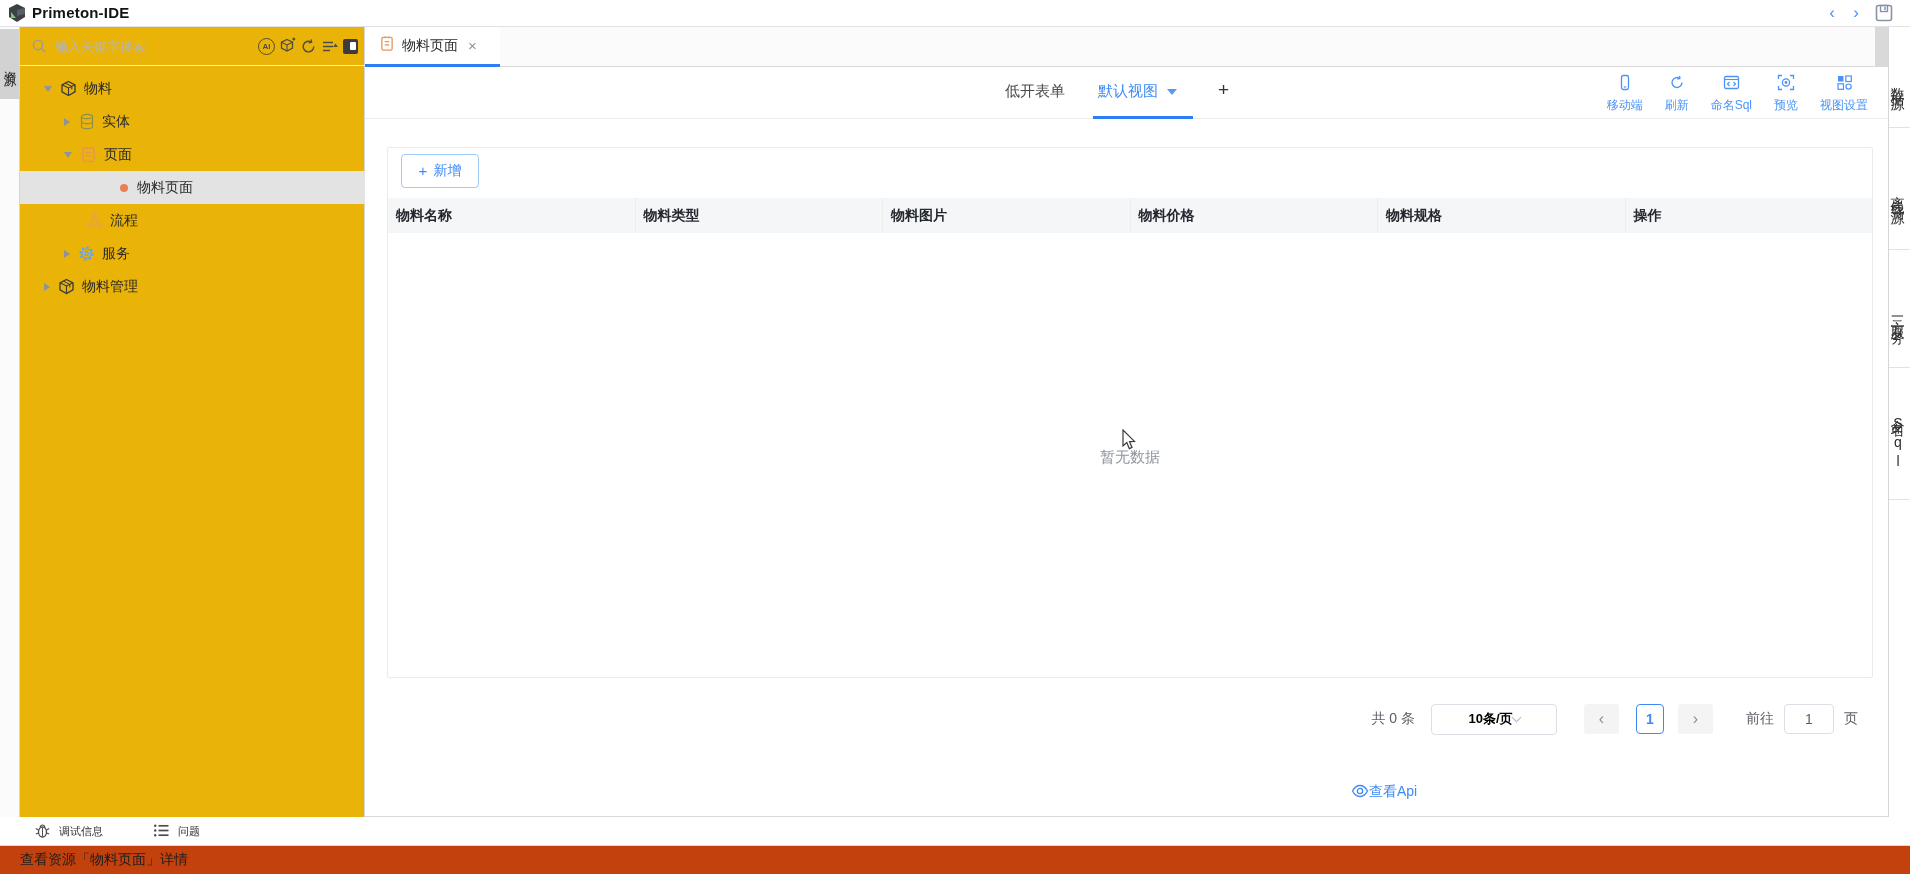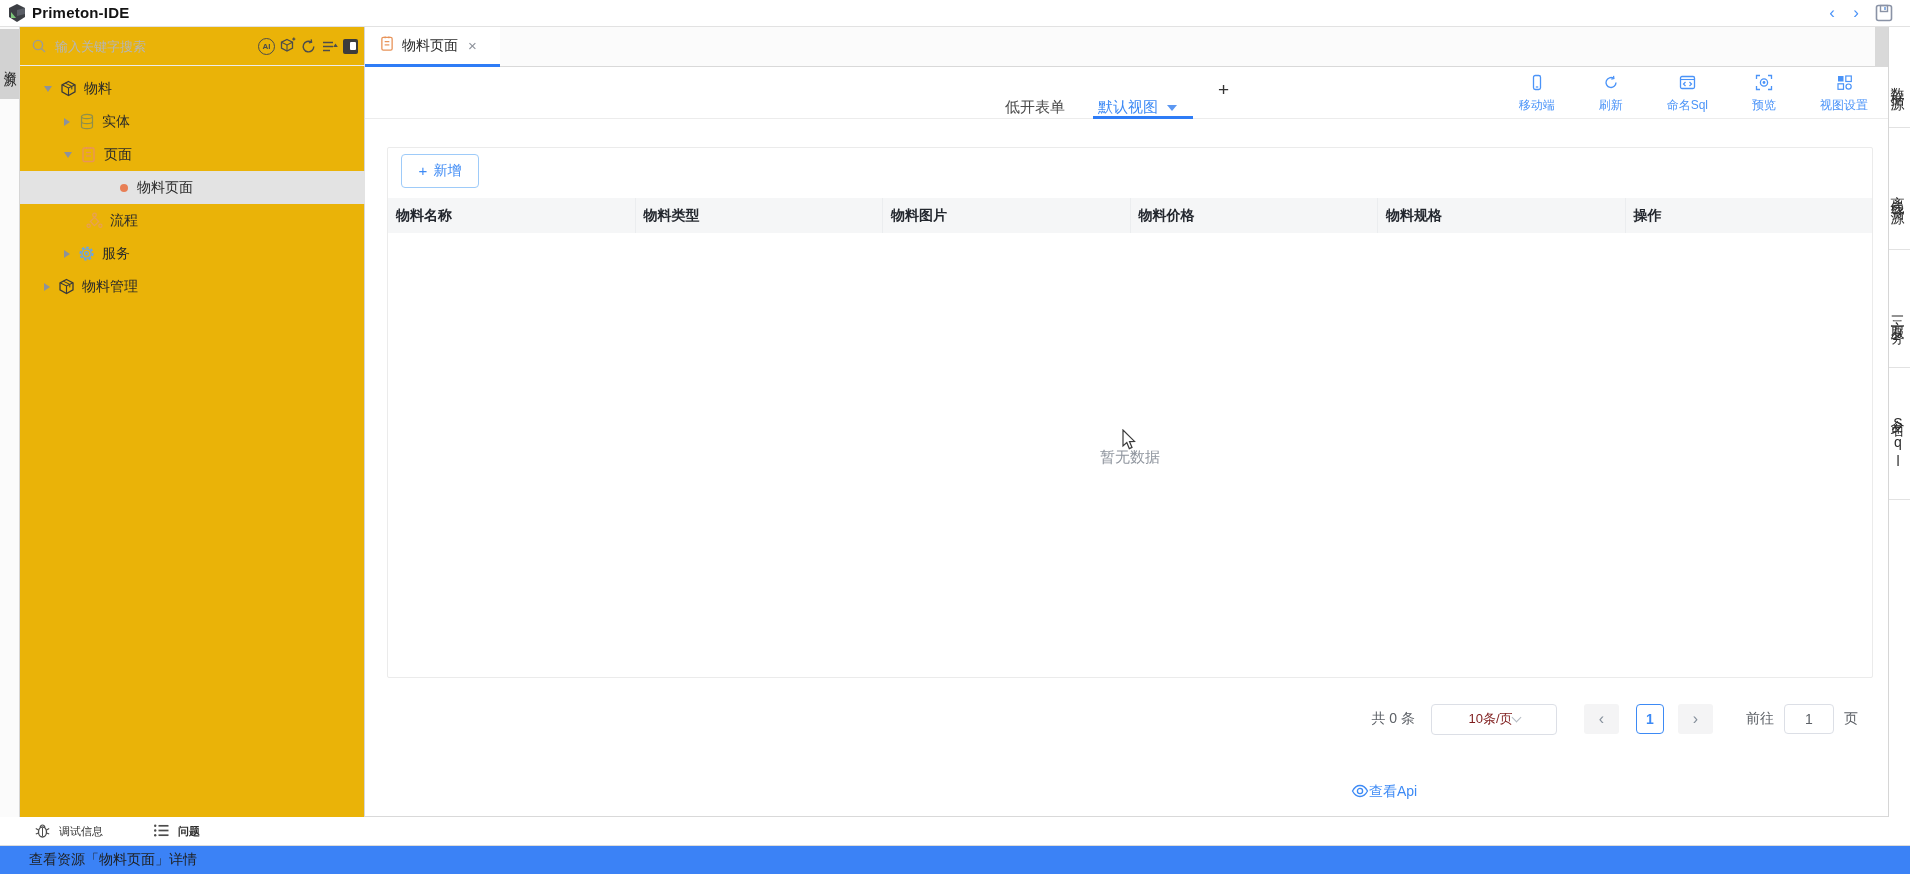--- a/index.html
+++ b/index.html
@@ -66,31 +66,31 @@
     padding:0 10px 0 15px; cursor:pointer; }
   #tab-active .lbl { font-size:14px; color:#2b2b2b; margin:0 10px 0 8px; }
   #tab-close { font-size:15px; color:#8d929b; cursor:pointer; line-height:1; }
   #scroll-corner { left:1510px; top:0; width:13px; height:39px; background:#d9d9d9; }
 
   
   #content { left:365px; top:67px; width:1523px; height:750px; background:#fff;
     border-bottom:1px solid #d9d9d9; }
 
   #view-header { left:0; top:0; width:1523px; height:52px; border-bottom:1px solid #ececec; }
-  .vtab { top:28px; height:24px; line-height:24px; font-size:15px; color:#4a4a4a;
+  .vtab { top:12px; height:24px; line-height:24px; font-size:15px; color:#4a4a4a;
     cursor:pointer; }
   #vtab-lowcode { left:640px; }
   #vtab-default { left:733px; color:#3d8af5; display:flex; align-items:center; }
   #vtab-default .dd { width:0; height:0; border-left:5px solid transparent;
     border-right:5px solid transparent; border-top:6px solid #5b97f2; margin-left:9px;
     margin-top:2px; }
   #vtab-underline { left:728px; top:49px; width:100px; height:3px; background:#2e7cf6; }
   #vtab-add { left:853px; top:12px; font-size:19px; color:#333; cursor:pointer; }
 
-  #view-actions { right:20px; top:4px; height:46px; display:flex; gap:44px;
+  #view-actions { right:20px; top:4px; height:46px; display:flex; gap:22px;
     position:absolute; }
   .action { display:flex; flex-direction:column; align-items:center;
     justify-content:center; gap:3px; color:#4a93f8; font-size:12px; cursor:pointer; }
 
   
   #card { left:22px; top:80px; width:1486px; height:531px; background:#fff;
     border:1px solid #ebebeb; border-radius:2px; }
   #add-btn { left:13px; top:6px; width:78px; height:34px; background:#fff;
     border:1px solid #9ecbf9; border-radius:4px; color:#3d8af5; font-size:14px;
     display:flex; align-items:center; justify-content:center; gap:6px; cursor:pointer; }
@@ -104,21 +104,21 @@
   #empty-text { left:0; top:300px; width:1484px; text-align:center; font-size:15px;
     color:#8f959e;font-family:Liberation Serif, serif; }
   #cursor { left:733px; top:281px; }
 
   
   #pagination { position:absolute; right:30px; top:636px; height:32px; display:flex;
     align-items:center; font-size:14px; color:#5c6066; }
   #pg-total { margin-right:16px; }
   #pg-size { width:126px; height:31px; border:1px solid #dcdfe6; border-radius:4px;
     display:flex; align-items:center; justify-content:center; font-size:13px;
-    color:#7f1d1d; cursor:pointer; }
+    color:#000000; cursor:pointer;font-weight:bold; }
   #pg-size .sel-caret { width:7px; height:7px; border-right:1.6px solid #b4bac2;
     border-bottom:1.6px solid #b4bac2; transform:rotate(45deg); margin-top:-4px; }
   .pg-btn { width:35px; height:30px; background:#f4f4f5; border-radius:3px;
     display:flex; align-items:center; justify-content:center; font-size:16px;
     color:#86909c; cursor:pointer; }
   #pg-prev { margin-left:27px; }
   #pg-cur { width:28px; height:30px; border:1px solid #3d8af5; border-radius:4px;
     color:#3d8af5; font-weight:bold; display:flex; align-items:center;
     justify-content:center; margin:0 14px 0 17px; background:#fff; cursor:pointer; }
   #pg-goto-label { margin-left:33px; }
@@ -136,23 +136,23 @@
     letter-spacing:5px; color:#2b2b2b; border-bottom:1px solid #e2e2e2;
     cursor:pointer; }
   #rs-0 { height:101px; } #rs-1 { height:122px; } #rs-2 { height:118px; }
   #rs-3 { height:132px; letter-spacing:3px; }
 
   
   #debug-bar { left:0; top:817px; width:1910px; height:29px; background:#fff;
     border-bottom:1px solid #dcdcdc; display:flex; align-items:center; }
   .bb-item { display:flex; align-items:center; gap:8px; font-size:11px; color:#2b2b2b;
     cursor:pointer; }
-  #bb-debug { margin-left:34px; } #bb-problems { margin-left:50px;font-weight:bold; }
-  #status-bar { left:0; top:846px; width:1910px; height:28px; background:#3b82f6;
-    display:flex; align-items:center;padding-left:9px; }
+  #bb-debug { margin-left:34px; } #bb-problems { margin-left:50px; }
+  #status-bar { left:0; top:846px; width:1910px; height:28px; background:#c2410c;
+    display:flex; align-items:center; }
   #status-text { margin-left:20px; font-size:14px; color:#1f1f1f; }
 </style>
 </head>
 <body>
 
 <div id="stage">
 
   <div id="titlebar" class="abs">
     <span id="logo" class="abs">
       <svg width="20" height="20" viewBox="0 0 20 20">

